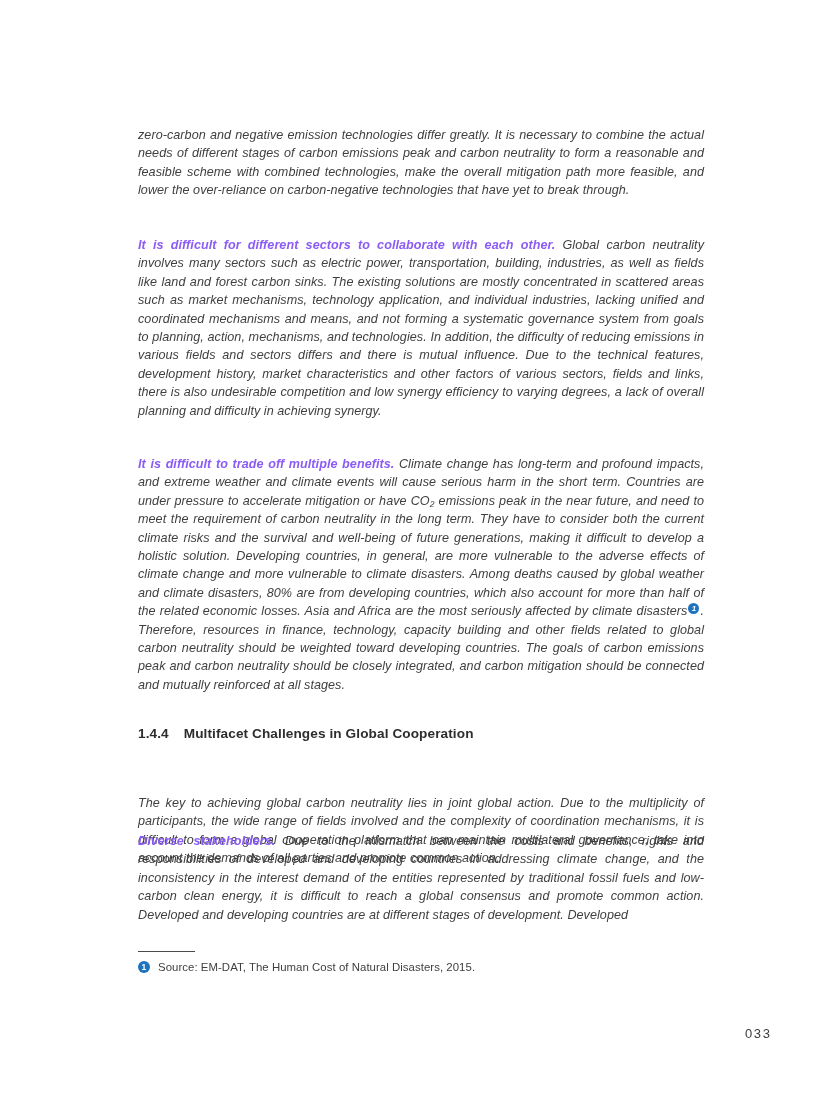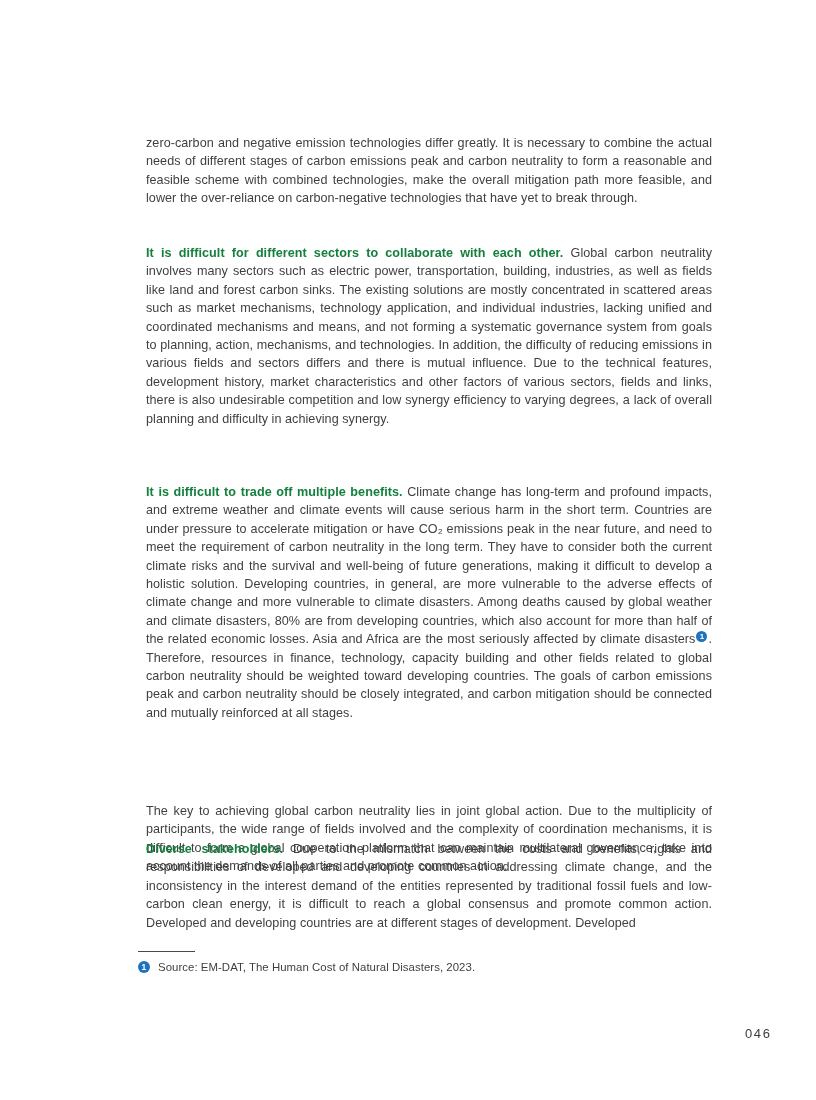--- a/index.html
+++ b/index.html
@@ -17,34 +17,35 @@
     position: relative;
     width: 816px;
     height: 1100px;
     background: #ffffff;
     overflow: hidden;
   }
   .para {
     position: absolute;
     left: 138px;
     width: 566px;
-    margin: 8px;
+    margin: 0;
     color: #3f3f3f;
     font-size: 12.6px;
     line-height: 18.4px;
     text-align: justify;
     letter-spacing: 0.05px;
+    font-style: italic;
   }
   .para strong {
     font-weight: bold;
-    color: #15803d;
+    color: #8b5cf6;
   }
   .p1 { top: 126px; }
   .p2 { top: 236px; }
-  .p3 { top: 475px; }
+  .p3 { top: 455px; }
   .p4 { top: 794px; }
   .p5 { top: 832px; }
   .section-heading {
     position: absolute;
     left: 138px;
     top: 726px;
     width: 566px;
     margin: 0;
     font-size: 13.6px;
     font-weight: bold;
@@ -114,28 +115,29 @@
 <body>
 
 <main class="page">
 
   <p class="para p1"><span>zero-carbon and negative emission technologies differ greatly. It is necessary to combine the actual needs of different stages of carbon emissions peak and carbon neutrality to form a reasonable and feasible scheme with combined technologies, make the overall mitigation path more feasible, and lower the over-reliance on carbon-negative technologies that have yet to break through.</span></p>
 
   <p class="para p2"><strong>It is difficult for different sectors to collaborate with each other.</strong><span> Global carbon neutrality involves many sectors such as electric power, transportation, building, industries, as well as fields like land and forest carbon sinks. The existing solutions are mostly concentrated in scattered areas such as market mechanisms, technology application, and individual industries, lacking unified and coordinated mechanisms and means, and not forming a systematic governance system from goals to planning, action, mechanisms, and technologies. In addition, the difficulty of reducing emissions in various fields and sectors differs and there is mutual influence. Due to the technical features, development history, market characteristics and other factors of various sectors, fields and links, there is also undesirable competition and low synergy efficiency to varying degrees, a lack of overall planning and difficulty in achieving synergy.</span></p>
 
   <p class="para p3"><strong>It is difficult to trade off multiple benefits.</strong><span> Climate change has long-term and profound impacts, and extreme weather and climate events will cause serious harm in the short term. Countries are under pressure to accelerate mitigation or have CO₂ emissions peak in the near future, and need to meet the requirement of carbon neutrality in the long term. They have to consider both the current climate risks and the survival and well-being of future generations, making it difficult to develop a holistic solution. Developing countries, in general, are more vulnerable to the adverse effects of climate change and more vulnerable to climate disasters. Among deaths caused by global weather and climate disasters, 80% are from developing countries, which also account for more than half of the related economic losses. Asia and Africa are the most seriously affected by climate disasters</span><sup class="fn-marker">1</sup><span>. Therefore, resources in finance, technology, capacity building and other fields related to global carbon neutrality should be weighted toward developing countries. The goals of carbon emissions peak and carbon neutrality should be closely integrated, and carbon mitigation should be connected and mutually reinforced at all stages.</span></p>
 
+  <h2 class="section-heading"><span class="h-num">1.4.4</span><span>Multifacet Challenges in Global Cooperation</span></h2>
 
   <p class="para p4"><span>The key to achieving global carbon neutrality lies in joint global action. Due to the multiplicity of participants, the wide range of fields involved and the complexity of coordination mechanisms, it is difficult to form a global cooperation platform that can maintain multilateral governance, take into account the demands of all parties and promote common action.</span></p>
 
   <p class="para p5"><strong>Diverse stakeholders.</strong><span> Due to the mismatch between the costs and benefits, rights and responsibilities of developed and developing countries in addressing climate change, and the inconsistency in the interest demand of the entities represented by traditional fossil fuels and low-carbon clean energy, it is difficult to reach a global consensus and promote common action. Developed and developing countries are at different stages of development. Developed</span></p>
 
   <footer class="footnote">
     <div class="fn-rule"></div>
     <div class="fn-line">
       <span class="fn-badge">1</span>
-      <span>Source: EM-DAT, The Human Cost of Natural Disasters, 2023.</span>
+      <span>Source: EM-DAT, The Human Cost of Natural Disasters, 2015.</span>
     </div>
   </footer>
 
-  <div class="page-number">046</div>
+  <div class="page-number">033</div>
 
 </main>
 
 </body></html>

